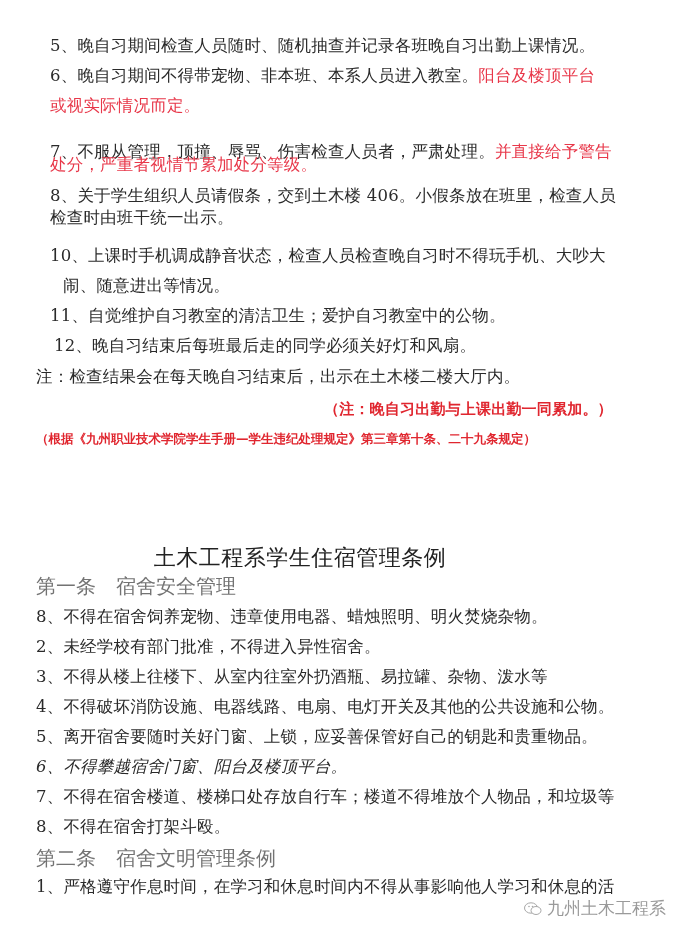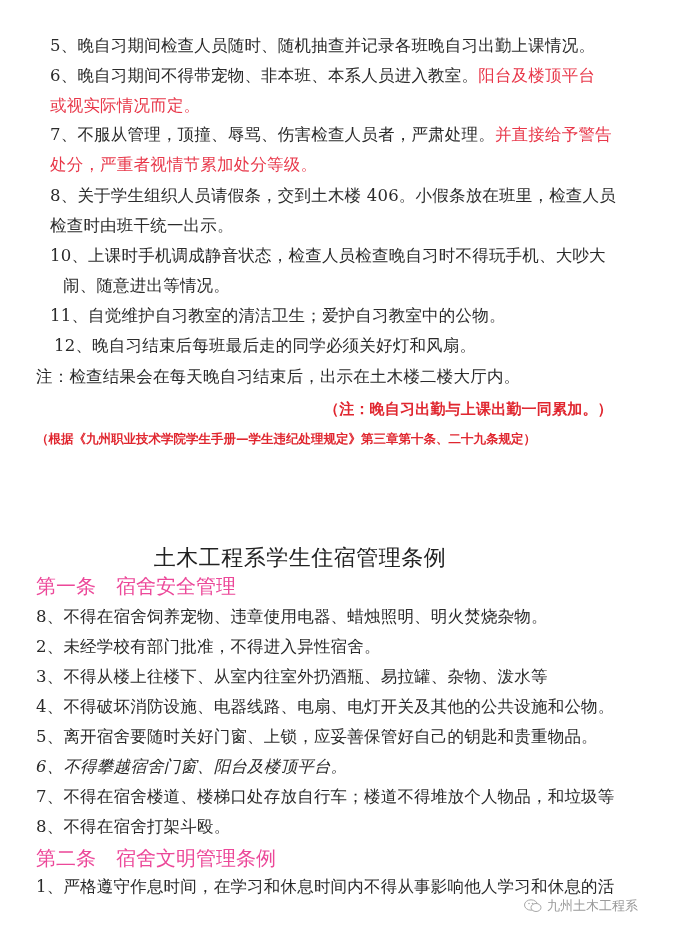--- a/index.html
+++ b/index.html
@@ -12,49 +12,49 @@
     position: absolute; left: 50px; font-size: 16.5px; white-space: nowrap;
     line-height: 20px; letter-spacing: 0.2px;
   }
   .red { color: #e8384a; }
   .red-bold { color: #e0262f; font-weight: bold; font-family: "DejaVu Sans", sans-serif; }
   .title {
     position: absolute; left: 0; width: 600px; text-align: center; top: 543px;
     font-size: 22px; letter-spacing: 0.5px; color: #222;
   }
   .article {
-    position: absolute; left: 36px; font-size: 20px; color: #ec4899; white-space: nowrap;
+    position: absolute; left: 36px; font-size: 20px; color: #737373; white-space: nowrap;
   }
   .watermark {
-    position: absolute; left: 523px; top: 897px; font-size: 13px; color: #9a9a9a;
+    position: absolute; left: 523px; top: 897px; font-size: 17px; color: #9a9a9a;
     font-family: "DejaVu Sans", sans-serif; display: flex; align-items: center; gap: 4px;
   }
   .wm-icon { width: 20px; height: 16px; }
 </style>
 </head>
 <body>
 
 <div class="line" style="top:36px;">
   <span>5、</span><span>晚自习期间检查人员随时、随机抽查并记录各班晚自习出勤上课情况。</span>
 </div>
 
 <div class="line" style="top:66px;">
   <span>6、</span><span>晚自习期间不得带宠物、非本班、本系人员进入教室。</span><span class="red">阳台及楼顶平台</span>
 </div>
 <div class="line red" style="top:96px;">或视实际情况而定。</div>
 
-<div class="line" style="top:125px;">
+<div class="line" style="top:142px;">
   <span>7、</span><span>不服从管理，顶撞、辱骂、伤害检查人员者，严肃处理。</span><span class="red">并直接给予警告</span>
 </div>
 <div class="line red" style="top:155px;">处分，严重者视情节累加处分等级。</div>
 
 <div class="line" style="top:186px;">
   <span>8、</span><span>关于学生组织人员请假条，交到土木楼 406。小假条放在班里，检查人员</span>
 </div>
-<div class="line" style="top:216px;">检查时由班干统一出示。</div>
+<div class="line" style="top:208px;">检查时由班干统一出示。</div>
 
 <div class="line" style="top:246px;">
   <span>10、</span><span>上课时手机调成静音状态，检查人员检查晚自习时不得玩手机、大吵大</span>
 </div>
 <div class="line" style="top:276px;margin-left:13px;">闹、随意进出等情况。</div>
 
 <div class="line" style="top:306px;">
   <span>11、</span><span>自觉维护自习教室的清洁卫生；爱护自习教室中的公物。</span>
 </div>
 

